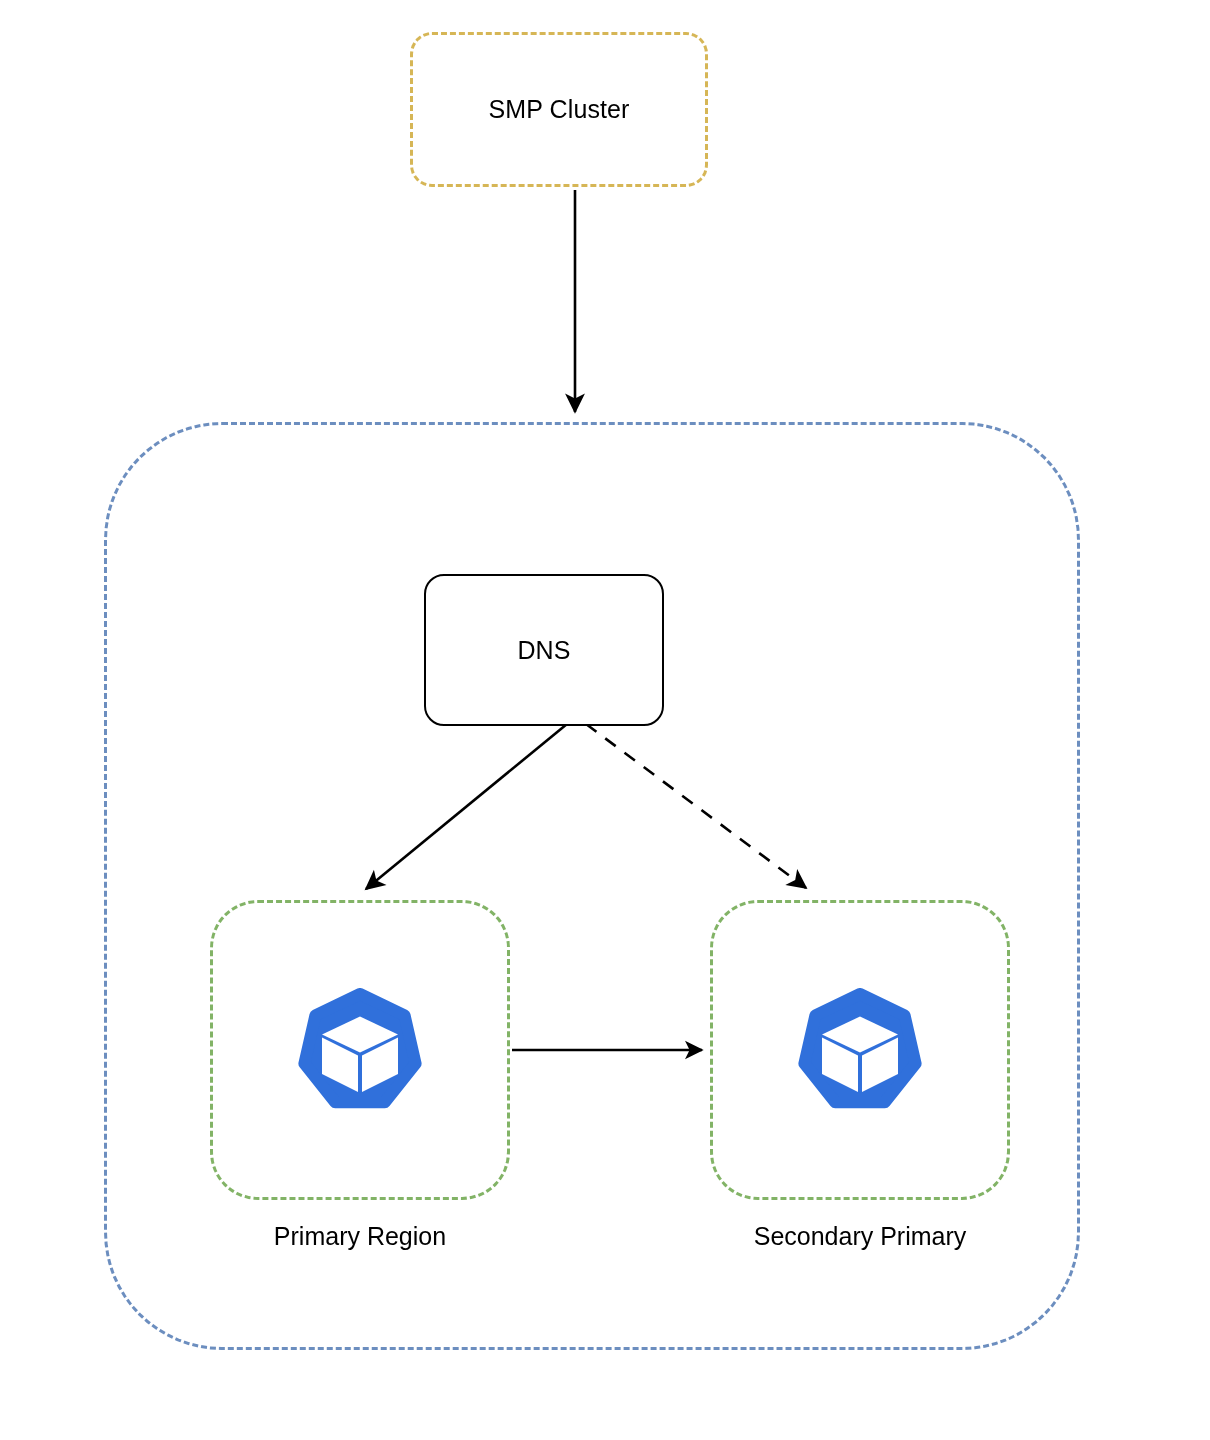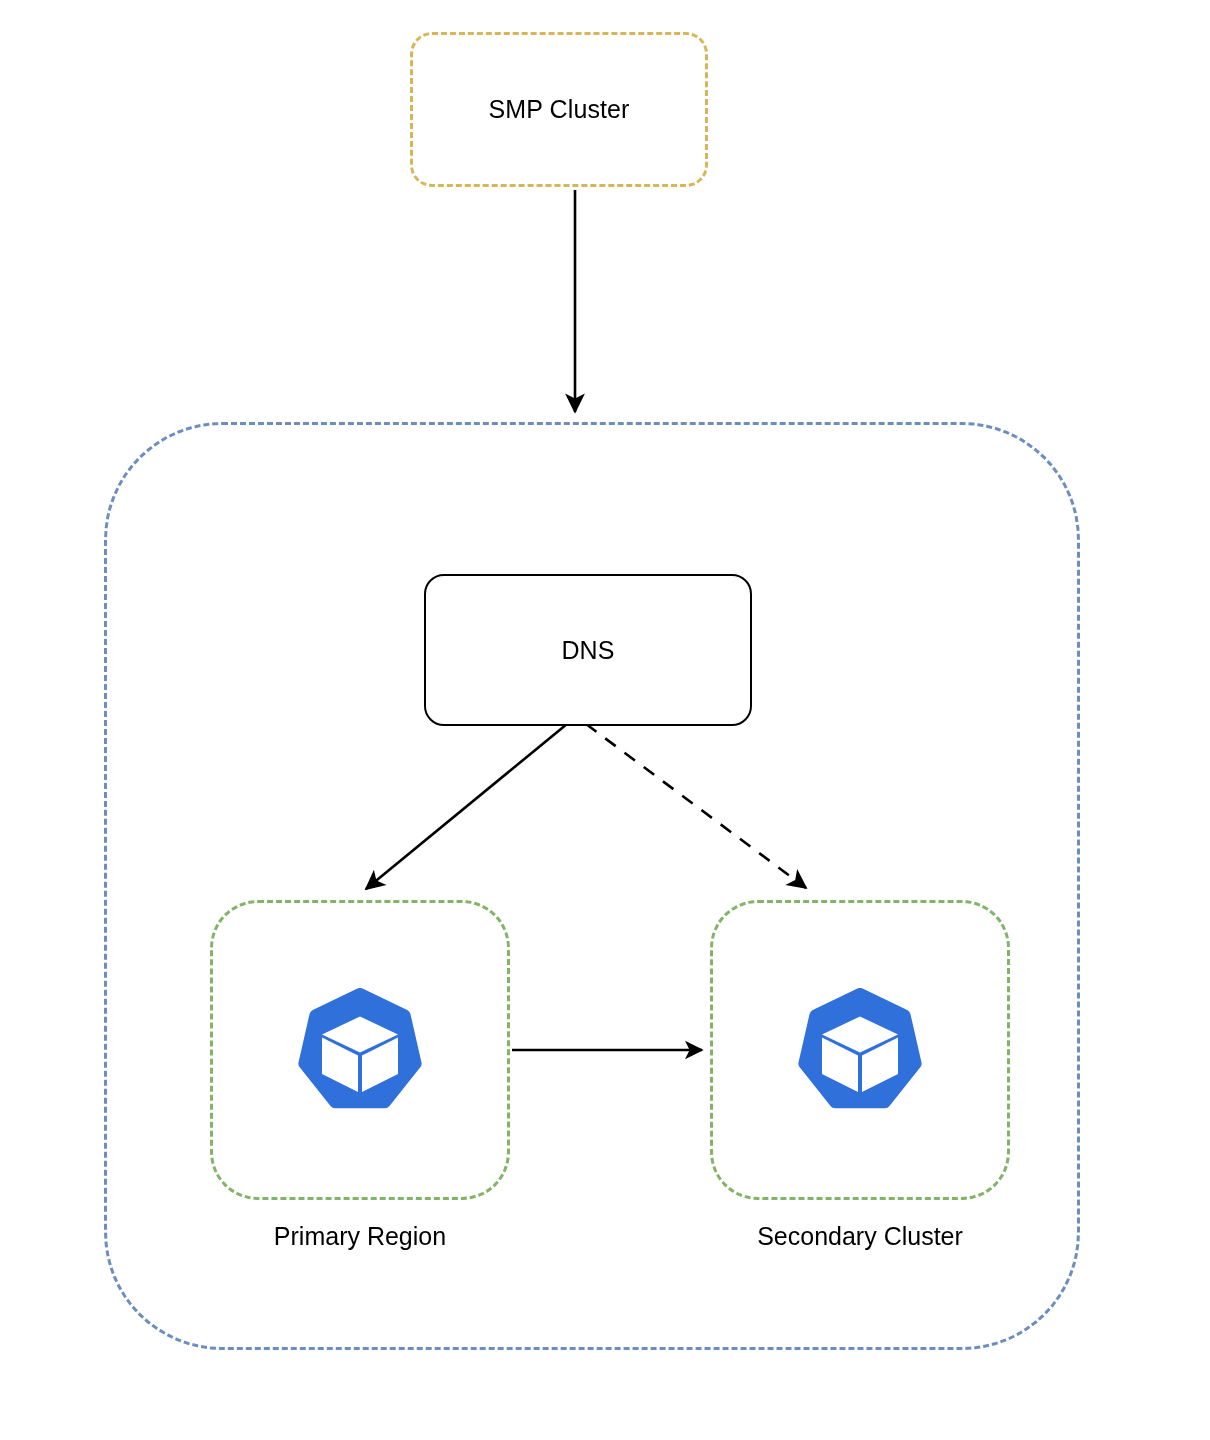--- a/index.html
+++ b/index.html
@@ -51,21 +51,21 @@
     top: 422px;
     width: 976px;
     height: 928px;
     border: 3px dashed #6C8EBF;
     border-radius: 118px;
   }
   
   #dns-node {
     left: 424px;
     top: 574px;
-    width: 328px;
+    width: 240px;
     height: 152px;
     border: 2.6px solid #000000;
     border-radius: 20px;
     background: #ffffff;
   }
   
   .region-box {
     position: absolute;
     box-sizing: border-box;
     border: 3px dashed #82B366;
@@ -171,15 +171,15 @@
 
   <div class="region-box" id="secondary-region-box"></div>
 
   <svg class="k8s-logo" id="secondary-k8s-logo" viewBox="0 0 124 124" xmlns="http://www.w3.org/2000/svg">
     <path d="M62 6 L106.6 27.4 L117.6 75.6 L86.8 114.2 L37.2 114.2 L6.4 75.6 L17.4 27.4 Z" fill="#3070DB" stroke="#3070DB" stroke-width="12" stroke-linejoin="round"></path>
     <path d="M62 28.5 L100 46.5 L62 64.5 L24 46.5 Z" fill="#ffffff"></path>
     <path d="M24 49.5 L60 67.5 L60 104 L24 86 Z" fill="#ffffff"></path>
     <path d="M100 49.5 L100 86 L64 104 L64 67.5 Z" fill="#ffffff"></path>
   </svg>
 
-  <div class="region-caption" id="secondary-region-caption">Secondary Cluster</div>
+  <div class="region-caption" id="secondary-region-caption">Secondary Primary</div>
 
 </div>
 
 </body></html>

